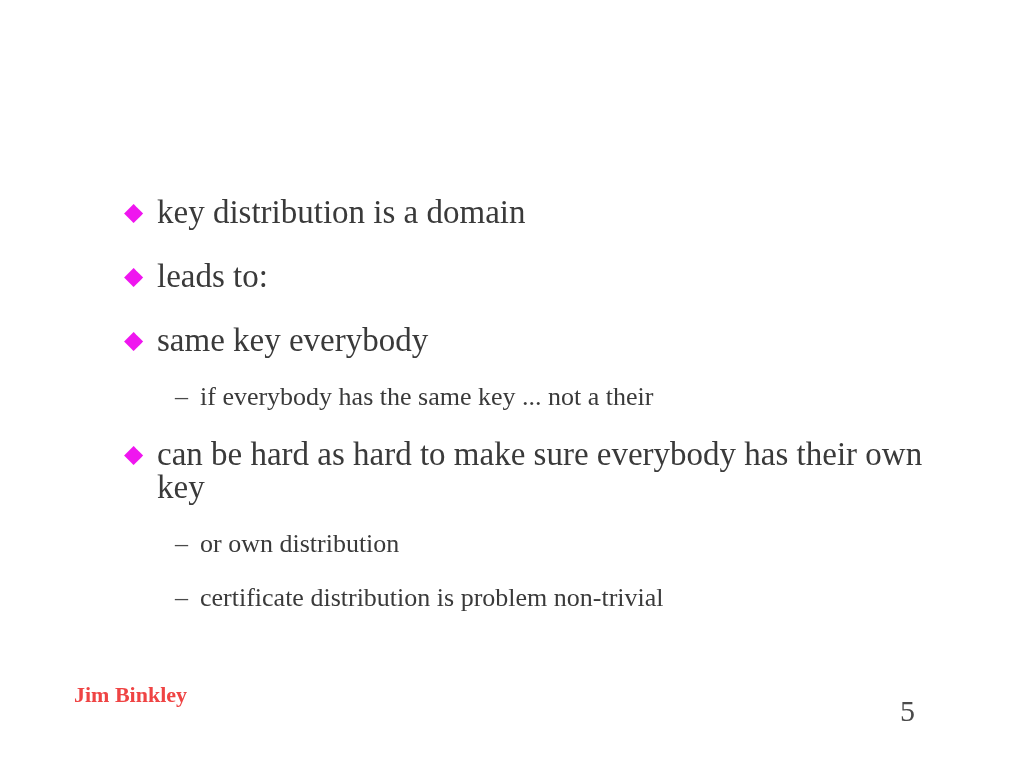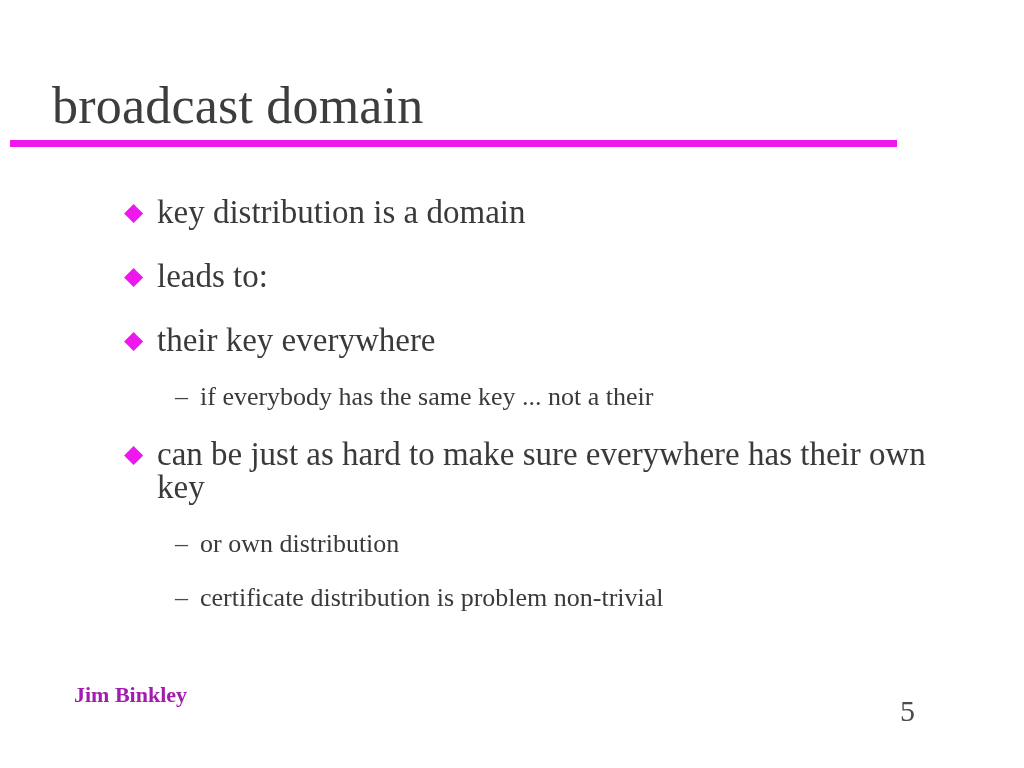--- a/index.html
+++ b/index.html
@@ -104,68 +104,64 @@
   .gap-after-wrap { margin-bottom: 27px; }
 
   
   .footer-author {
     position: absolute;
     left: 74px;
     top: 682px;
     font-family: "Liberation Serif", "DejaVu Serif", serif;
     font-size: 22px;
     font-weight: 700;
-    color: #a21caf;
+    color: #ef4444;
     white-space: nowrap;
   }
   .footer-pagenum {
     position: absolute;
     left: 900px;
     top: 694px;
     font-family: "Liberation Serif", "DejaVu Serif", serif;
     font-size: 30px;
     font-weight: 400;
     color: #4a4a4a;
   }
 </style>
 </head>
 <body>
 
 <div class="slide">
 
-  <div class="title-block">
-    <h1 class="slide-title">broadcast domain</h1>
-    <div class="title-rule"></div>
-  </div>
 
   <div class="body-block">
 
     <div class="bullet-row lvl1">
       <span class="marker">◆</span>
       <span class="btext">key distribution is a domain</span>
     </div>
 
     <div class="bullet-row lvl1">
       <span class="marker">◆</span>
       <span class="btext">leads to:</span>
     </div>
 
     <div class="bullet-row lvl1">
       <span class="marker">◆</span>
-      <span class="btext">their key everywhere</span>
+      <span class="btext">same key everybody</span>
     </div>
 
     <div class="bullet-row lvl2 tight-top">
       <span class="marker">–</span>
       <span class="btext">if everybody has the same key ... not a their</span>
     </div>
 
     <div class="bullet-row lvl1 gap-after-wrap">
       <span class="marker">◆</span>
-      <span class="btext">can be just as hard to make sure everywhere has their own key</span>
+      <span class="btext">can be hard as hard to make sure everybody has their own key</span>
     </div>
 
     <div class="bullet-row lvl2">
       <span class="marker">–</span>
       <span class="btext">or own distribution</span>
     </div>
 
     <div class="bullet-row lvl2">
       <span class="marker">–</span>
       <span class="btext">certificate distribution is problem non-trivial</span>

